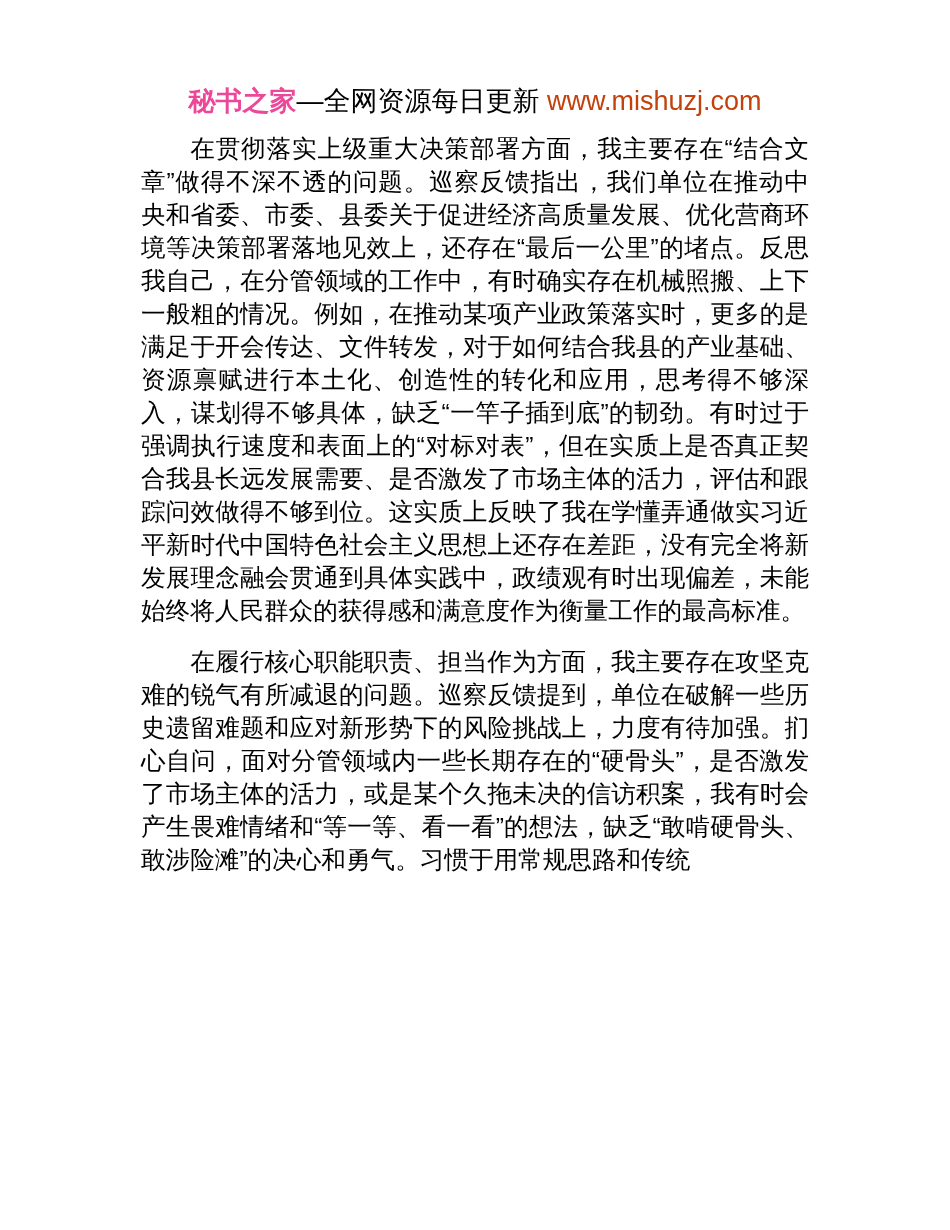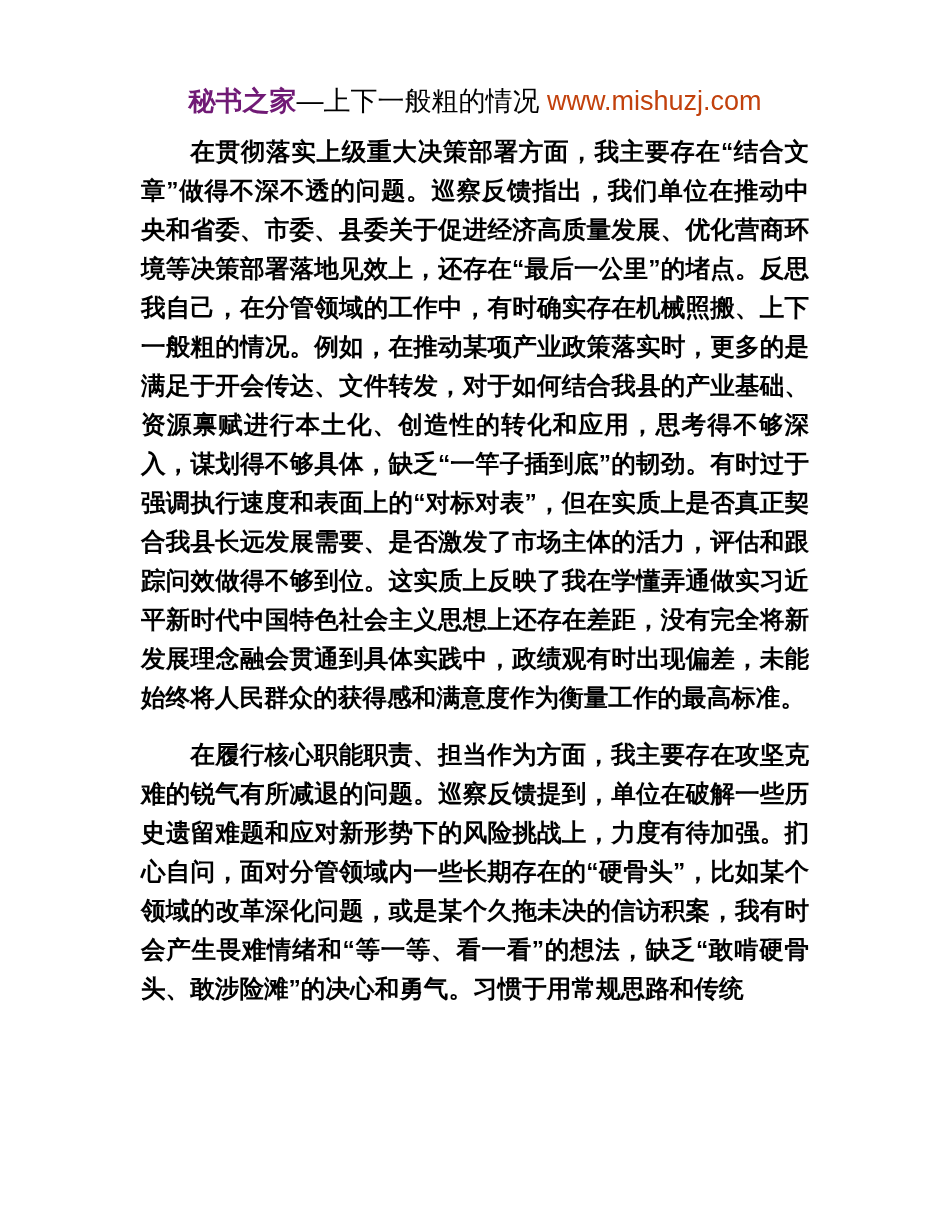--- a/index.html
+++ b/index.html
@@ -15,53 +15,52 @@
     overflow: hidden;
   }
   .header {
     padding-top: 86px;
     text-align: center;
     font-size: 27px;
     line-height: 30px;
     white-space: nowrap;
   }
   .site-name {
-    color: #701a75;
+    color: #ec4899;
     font-weight: bold;
   }
   .tagline {
     color: #000000;
     font-weight: normal;
   }
   .url {
     color: #c2410c;
     text-decoration: none;
     cursor: pointer;
   }
   .content {
     width: 668px;
     margin: 16px auto 0 auto;
   }
   .para {
     margin: 0;
     color: #000000;
     font-size: 24.6px;
-    line-height: 39px;
+    line-height: 33px;
     text-align: justify;
     text-indent: 2em;
     letter-spacing: 0;
-    font-weight: bold;
   }
   .para + .para {
     margin-top: 18px;
   }
 </style>
 </head>
 <body>
 
 <div class="header">
-  <span class="site-name">秘书之家</span><span class="tagline">—上下一般粗的情况 </span><span class="url">www.mishuzj.com</span>
+  <span class="site-name">秘书之家</span><span class="tagline">—全网资源每日更新 </span><span class="url">www.mishuzj.com</span>
 </div>
 
 <div class="content">
   <p class="para">在贯彻落实上级重大决策部署方面，我主要存在“结合文章”做得不深不透的问题。巡察反馈指出，我们单位在推动中央和省委、市委、县委关于促进经济高质量发展、优化营商环境等决策部署落地见效上，还存在“最后一公里”的堵点。反思我自己，在分管领域的工作中，有时确实存在机械照搬、上下一般粗的情况。例如，在推动某项产业政策落实时，更多的是满足于开会传达、文件转发，对于如何结合我县的产业基础、资源禀赋进行本土化、创造性的转化和应用，思考得不够深入，谋划得不够具体，缺乏“一竿子插到底”的韧劲。有时过于强调执行速度和表面上的“对标对表”，但在实质上是否真正契合我县长远发展需要、是否激发了市场主体的活力，评估和跟踪问效做得不够到位。这实质上反映了我在学懂弄通做实习近平新时代中国特色社会主义思想上还存在差距，没有完全将新发展理念融会贯通到具体实践中，政绩观有时出现偏差，未能始终将人民群众的获得感和满意度作为衡量工作的最高标准。</p>
-  <p class="para">在履行核心职能职责、担当作为方面，我主要存在攻坚克难的锐气有所减退的问题。巡察反馈提到，单位在破解一些历史遗留难题和应对新形势下的风险挑战上，力度有待加强。扪心自问，面对分管领域内一些长期存在的“硬骨头”，比如某个领域的改革深化问题，或是某个久拖未决的信访积案，我有时会产生畏难情绪和“等一等、看一看”的想法，缺乏“敢啃硬骨头、敢涉险滩”的决心和勇气。习惯于用常规思路和传统</p>
+  <p class="para">在履行核心职能职责、担当作为方面，我主要存在攻坚克难的锐气有所减退的问题。巡察反馈提到，单位在破解一些历史遗留难题和应对新形势下的风险挑战上，力度有待加强。扪心自问，面对分管领域内一些长期存在的“硬骨头”，是否激发了市场主体的活力，或是某个久拖未决的信访积案，我有时会产生畏难情绪和“等一等、看一看”的想法，缺乏“敢啃硬骨头、敢涉险滩”的决心和勇气。习惯于用常规思路和传统</p>
 </div>
 
 </body></html>

